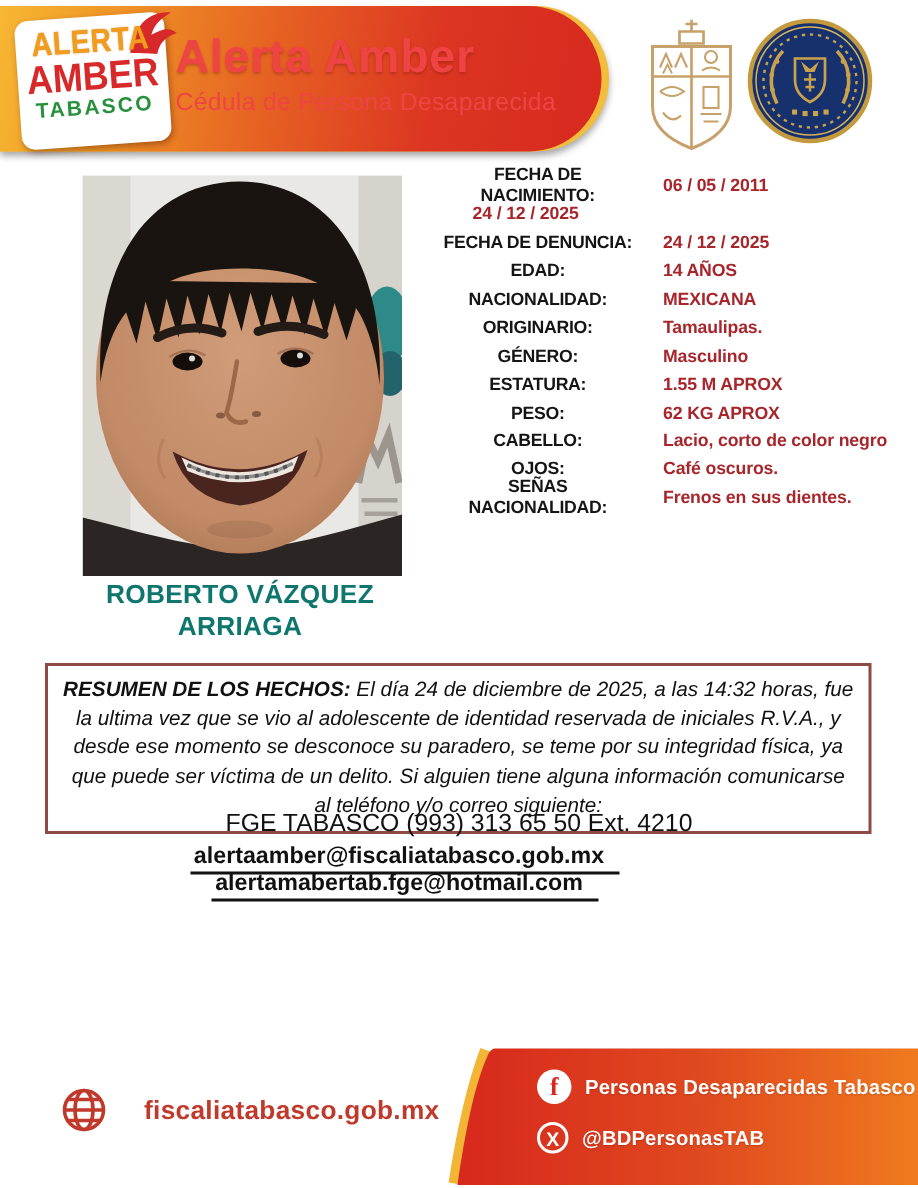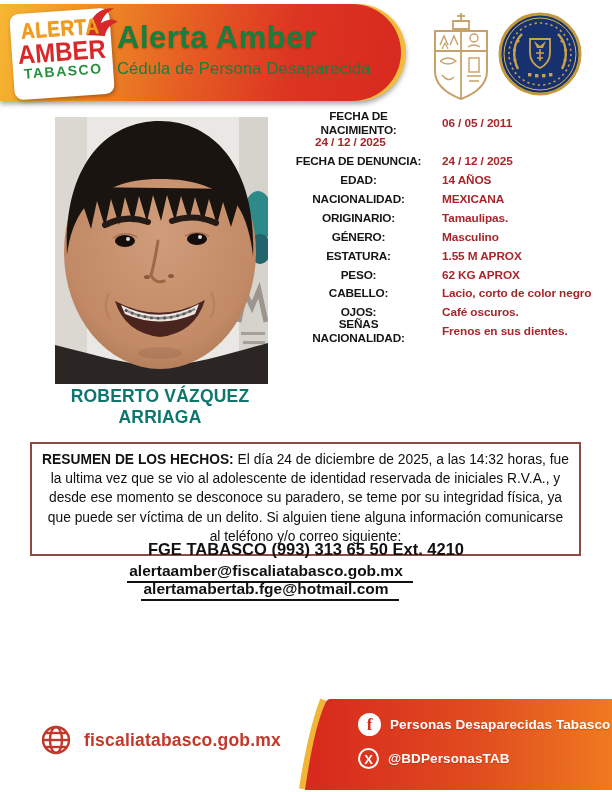--- a/index.html
+++ b/index.html
@@ -5,21 +5,21 @@
   * { margin:0; padding:0; box-sizing:border-box; }
   html,body { width:612px; height:792px; background:#ffffff; font-family:"Liberation Sans", sans-serif; }
   #page { position:relative; width:612px; height:792px; background:#fff; overflow:hidden; }
 
   
   .hdr-rim { position:absolute; left:0; top:4px; width:406px; height:97px;
     background:#F2BD3C; border-radius:0 52px 52px 0; box-shadow:0 3px 5px rgba(0,0,0,.35); }
   .hdr-banner { position:absolute; left:0; top:4px; width:401px; height:97px;
     border-radius:0 50px 50px 0;
     background:linear-gradient(100deg,#F7B733 0%,#F09A26 16%,#E66123 45%,#DC3522 72%,#D8291F 100%); }
-  .hdr-title-wrap { position:absolute; left:117px; top:20px; color:#15803d; }
+  .hdr-title-wrap { position:absolute; left:117px; top:20px; color:#ef4444; }
   .hdr-title { font-size:31px; font-weight:bold; letter-spacing:.5px; text-shadow:0 1px 2px rgba(120,20,10,.35); }
   .hdr-sub { font-size:16.5px; margin-top:3px; letter-spacing:.2px; }
 
   
   .amber-logo { position:absolute; left:12px; top:11px; width:100px; height:86px;
     background:#fff; border-radius:9px; transform:rotate(-4deg);
     box-shadow:1px 2px 4px rgba(90,30,0,.45); text-align:center; padding-top:7px; }
   .amber-l1 { font-size:19px; font-weight:bold; color:#F29C1F; letter-spacing:.5px; transform:scaleY(1.15); text-shadow:0 0 1px #c87f12; }
   .amber-l2 { font-size:24px; font-weight:bold; color:#D7282A; line-height:23px; transform:scaleY(1.1); }
   .amber-l3 { font-size:14px; font-weight:bold; color:#27903C; letter-spacing:1.5px; line-height:17px; }
@@ -36,33 +36,33 @@
     color:#0f766e; font-size:17.5px; font-weight:bold; line-height:21px; letter-spacing:.2px; }
 
   
   .fields { position:absolute; left:295px; top:114px; width:305px; }
   .frow { display:flex; height:18.9px; align-items:center;text-align:center; }
   .flabel { width:127px; font-size:11.8px; font-weight:bold; color:#151515; letter-spacing:-0.2px; flex-shrink:0; }
   .fvalue { font-size:11.8px; font-weight:bold; color:#A8262B; letter-spacing:-0.1px; white-space:nowrap;margin-left:20px; }
 
   
   .summary { position:absolute; left:30px; top:442px; width:551px; border:2px solid #8E4B46;
-    padding:6px 10px 8px 10px; text-align:center; font-size:13.8px; line-height:19.2px; color:#111; }
+    padding:6px 10px 8px 10px; text-align:center; font-size:13.8px; line-height:19.2px; color:#111;font-style:italic; }
   .summary b { font-weight:bold; }
 
   
   .phone { position:absolute; left:0; top:540px; width:612px; text-align:center;
-    font-size:16.5px; font-weight:bold; color:#111; }
+    font-size:16.5px; font-weight:normal; color:#111; }
   .email { position:absolute; left:0; width:540px; text-align:center; font-size:15.5px; font-weight:bold; color:#111; }
   .email span { display:inline-block; border-bottom:2px solid #111; padding:0 10px 1px 2px; }
   #email1 { top:562px; }
   #email2 { top:580px; }
 
   
-  .site { position:absolute; left:40px; top:724px; display:flex; align-items:center; gap:12px; }
+  .site { position:absolute; left:40px; top:724px; display:flex; align-items:center; gap:24px; }
   .site-text { font-size:17.5px; font-weight:bold; color:#C0392B; letter-spacing:.2px; }
 
   .social-banner { position:absolute; left:288px; top:698px; width:324px; height:92px; }
   .social-banner svg.bg { position:absolute; left:0; top:0; }
   .social-row { position:absolute; left:70px; display:flex; align-items:center; gap:9px; }
   #fb-row { top:15px; } #x-row { top:50px; }
   .fb-icon { width:23px; height:23px; border-radius:50%; background:#fff; color:#D7281D;
     font-weight:bold; font-size:17px; line-height:23px; text-align:center; font-family:"Liberation Serif", serif; }
   .x-icon { width:21px; height:21px; border-radius:50%; border:2px solid #fff; color:#fff;
     font-weight:bold; font-size:13px; line-height:20px; text-align:center; }

